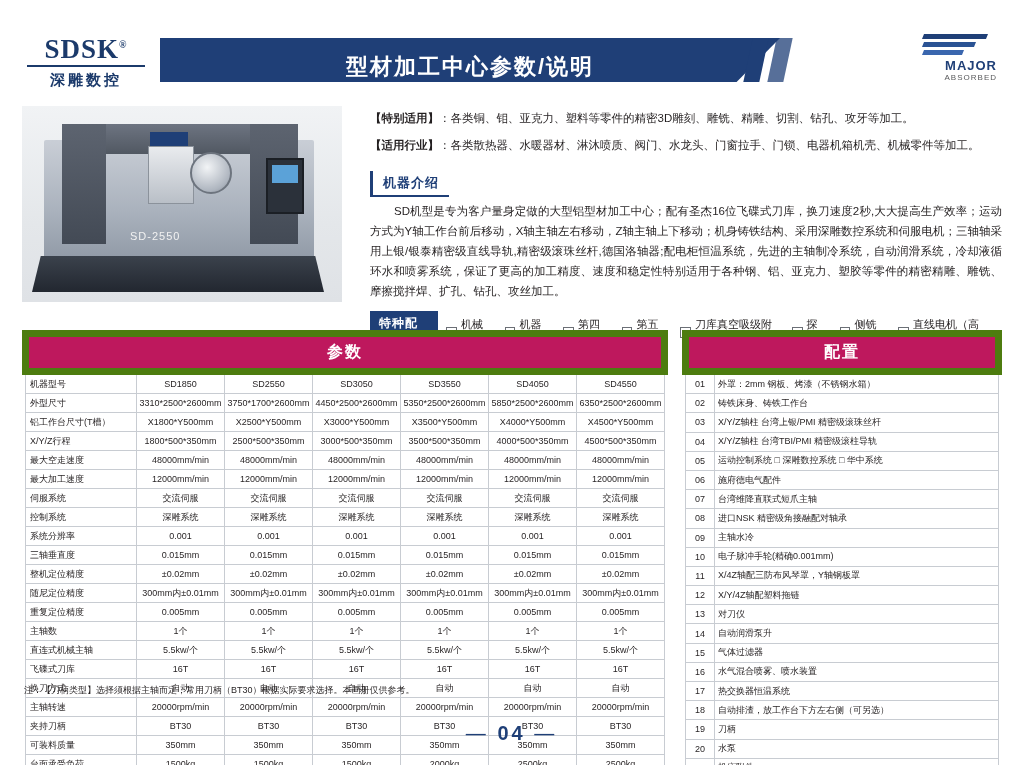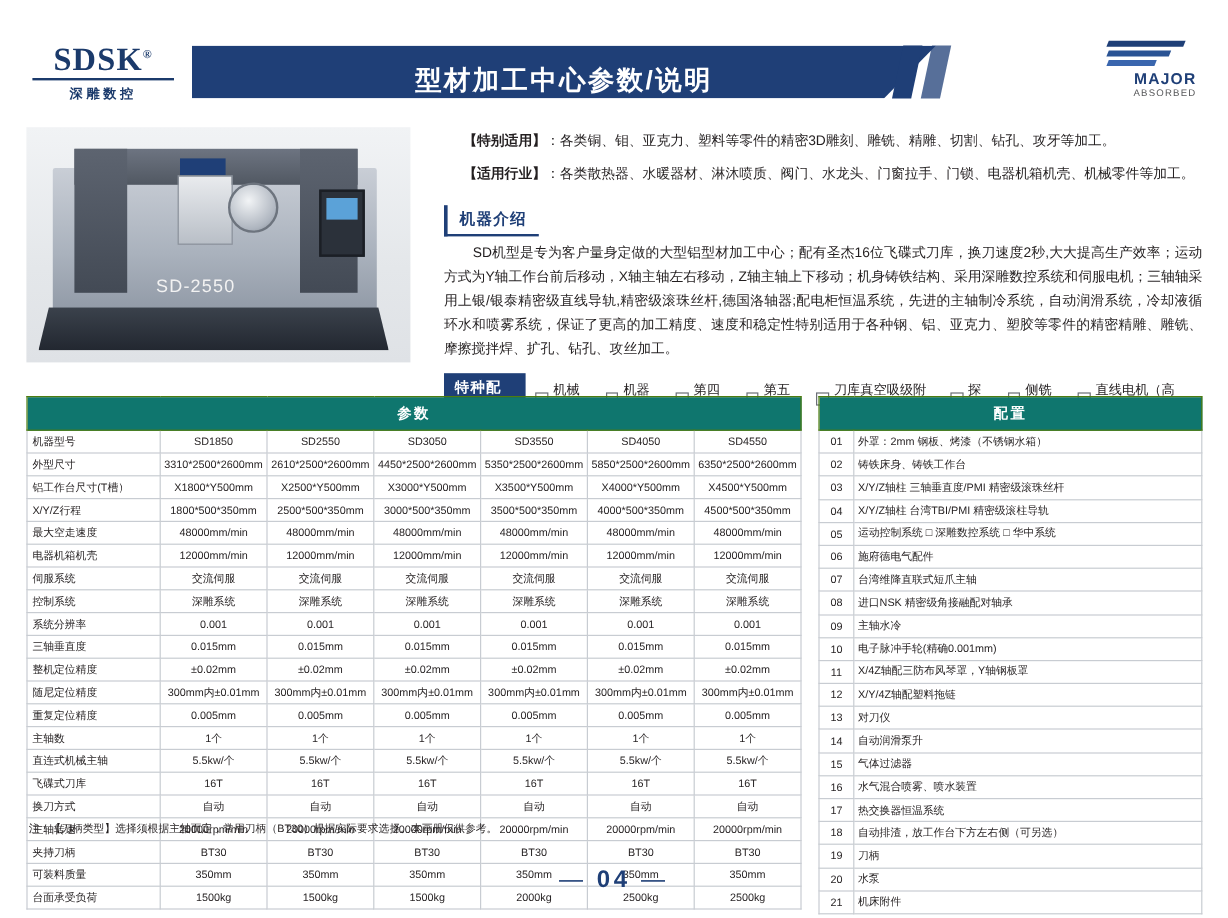--- a/index.html
+++ b/index.html
@@ -43,21 +43,21 @@
     letter-spacing: 1px;
     color: #1b3a6b;
     line-height: 1;
   }
   .logo-reg {
     font-size: 10px;
     vertical-align: super;
   }
   .logo-sub {
     margin-top: 4px;
-    font-size: 11px;
+    font-size: 15px;
     letter-spacing: 3px;
     color: #1b3a6b;
     font-weight: bold;
   }
   .logo-rule {
     width: 118px;
     height: 2px;
     background: #1b3a6b;
     margin: 2px auto 0 auto;
   }
@@ -190,42 +190,42 @@
     background: #5ba2d8;
   }
   .mp-base {
     position: absolute; left: 10px; top: 150px;
     width: 292px; height: 36px;
     background: linear-gradient(180deg,#3b424c,#222730);
     clip-path: polygon(3% 0, 97% 0, 100% 100%, 0 100%);
   }
   .mp-model {
     position: absolute; left: 108px; top: 124px;
-    font-size: 15px; color: #f2f2f2; letter-spacing: 1px;
+    font-size: 11px; color: #f2f2f2; letter-spacing: 1px;
     font-family: "Liberation Sans", sans-serif;
   }
   .mp-badge {
     position: absolute; left: 128px; top: 26px;
     width: 38px; height: 14px;
     background: #1f3f77;
     color:#fff; font-size: 8px; text-align:center; line-height:14px;
   }
 
   .upper-text {
     position: absolute;
     left: 348px; top: 0;
     width: 632px;
   }
   .note-line {
     font-size: 11.5px;
     color: #231f20;
     margin: 10px 0 0 0;
     line-height: 1.5;
   }
-  .note-line b { font-weight: bold; margin-left: 16px; }
+  .note-line b { font-weight: bold; }
 
   .sec-label {
     display: inline-block;
     margin-top: 16px;
     padding: 3px 10px 3px 10px;
     color: #1f3f77;
     font-size: 13px;
     font-weight: bold;
     border-left: 3px solid #1f3f77;
     border-bottom: 2px solid #1f3f77;
@@ -282,27 +282,27 @@
     font-size: 9px;
   }
   .cfg-table {
     position: absolute;
     left: 660px; top: 0;
     width: 320px;
     border-collapse: collapse;
     font-size: 9px;
   }
   .spec-table th, .cfg-table th {
-    background: #0f766e;
+    background: #be185d;
     color: #fff;
-    font-size: 12px;
+    font-size: 16px;
     font-weight: bold;
     padding: 5px 0;
     letter-spacing: 2px;
-    border: 1px solid #4d7c0f;
+    border: 7px solid #4d7c0f;
   }
   .spec-table td {
     border: 1px solid #c8ccd2;
     padding: 2.5px 2px;
     text-align: center;
     color: #231f20;
     white-space: nowrap;
   }
   .spec-table td.first {
     text-align: left;
@@ -449,21 +449,21 @@
             <td>SD1850</td>
             <td>SD2550</td>
             <td>SD3050</td>
             <td>SD3550</td>
             <td>SD4050</td>
             <td>SD4550</td>
           </tr>
           <tr>
             <td class="first">外型尺寸</td>
             <td>3310*2500*2600mm</td>
-            <td>2610*2500*2600mm</td>
+            <td>3750*1700*2600mm</td>
             <td>4450*2500*2600mm</td>
             <td>5350*2500*2600mm</td>
             <td>5850*2500*2600mm</td>
             <td>6350*2500*2600mm</td>
           </tr>
           <tr>
             <td class="first">铝工作台尺寸(T槽）</td>
             <td>X1800*Y500mm</td>
             <td>X2500*Y500mm</td>
             <td>X3000*Y500mm</td>
@@ -483,21 +483,21 @@
           <tr>
             <td class="first">最大空走速度</td>
             <td>48000mm/min</td>
             <td>48000mm/min</td>
             <td>48000mm/min</td>
             <td>48000mm/min</td>
             <td>48000mm/min</td>
             <td>48000mm/min</td>
           </tr>
           <tr>
-            <td class="first">电器机箱机壳</td>
+            <td class="first">最大加工速度</td>
             <td>12000mm/min</td>
             <td>12000mm/min</td>
             <td>12000mm/min</td>
             <td>12000mm/min</td>
             <td>12000mm/min</td>
             <td>12000mm/min</td>
           </tr>
           <tr>
             <td class="first">伺服系统</td>
             <td>交流伺服</td>
@@ -646,21 +646,21 @@
           <tr>
             <td class="num">01</td>
             <td>外罩：2mm 钢板、烤漆（不锈钢水箱）</td>
           </tr>
           <tr>
             <td class="num">02</td>
             <td>铸铁床身、铸铁工作台</td>
           </tr>
           <tr>
             <td class="num">03</td>
-            <td>X/Y/Z轴柱 三轴垂直度/PMI 精密级滚珠丝杆</td>
+            <td>X/Y/Z轴柱 台湾上银/PMI 精密级滚珠丝杆</td>
           </tr>
           <tr>
             <td class="num">04</td>
             <td>X/Y/Z轴柱 台湾ТВI/PMI 精密级滚柱导轨</td>
           </tr>
           <tr>
             <td class="num">05</td>
             <td>运动控制系统 □ 深雕数控系统  □ 华中系统</td>
           </tr>
           <tr>

